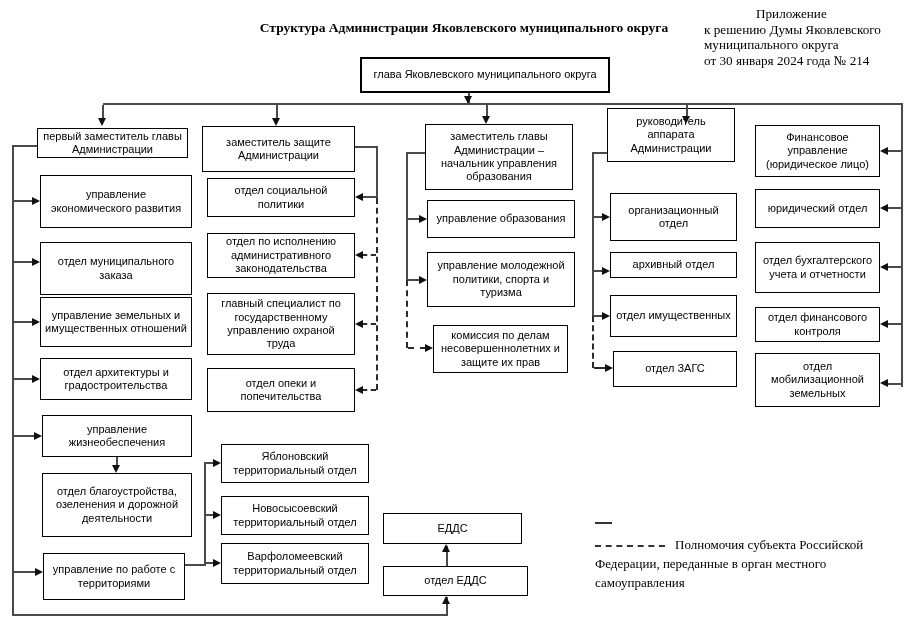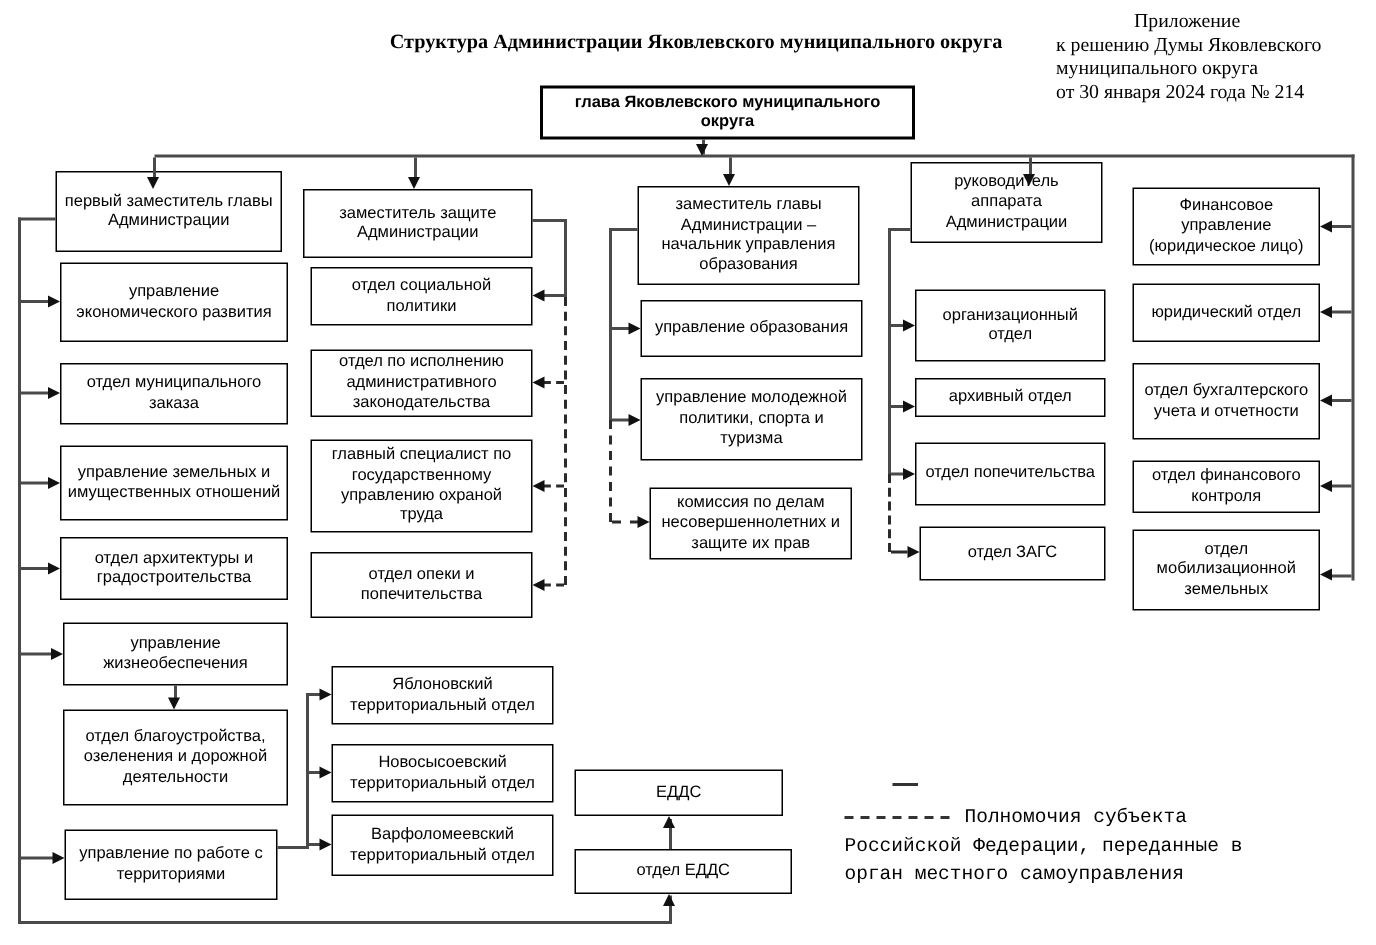--- a/index.html
+++ b/index.html
@@ -6,75 +6,75 @@
   .canvas{position:relative;width:917px;height:630px;background:#fff;overflow:hidden;
           font-family:"Liberation Sans",sans-serif;color:#000;}
   .title{position:absolute;left:154px;top:20px;width:620px;text-align:center;
          font-family:"Liberation Serif",serif;font-weight:bold;font-size:13.5px;}
   .appendix{position:absolute;left:704px;top:6px;width:210px;
             font-family:"Liberation Serif",serif;font-size:13.2px;line-height:15.5px;}
   .appendix .l1{padding-left:52px;}
   .box{position:absolute;box-sizing:border-box;border:1px solid #000;background:#fff;
        display:flex;align-items:center;justify-content:center;text-align:center;
        font-size:11px;line-height:1.22;padding:2px 4px;}
-  .box.root{border-width:2px;font-weight:bold;}
+  .box.root{border-width:2px;}
   .hl{position:absolute;height:2px;background:#4a4a4a;}
   .vl{position:absolute;width:2px;background:#4a4a4a;}
   .hd{position:absolute;height:0;border-top:2px dashed #2b2b2b;}
   .vd{position:absolute;width:0;border-left:2px dashed #2b2b2b;}
   .arr{position:absolute;width:0;height:0;}
   .arr-d{border-left:4px solid transparent;border-right:4px solid transparent;border-top:8px solid #111;}
   .arr-u{border-left:4px solid transparent;border-right:4px solid transparent;border-bottom:8px solid #111;}
   .arr-r{border-top:4px solid transparent;border-bottom:4px solid transparent;border-left:8px solid #111;}
   .arr-l{border-top:4px solid transparent;border-bottom:4px solid transparent;border-right:8px solid #111;}
   .lg-solid{position:absolute;left:595px;top:522px;width:17px;height:2px;background:#333;}
-  .legend-text{position:absolute;left:563px;top:536px;width:300px;
-               font-family:Liberation Mono, monospace;font-size:13px;line-height:1.45;}
+  .legend-text{position:absolute;left:595px;top:536px;width:300px;
+               font-family:Liberation Serif, serif;font-size:13px;line-height:1.45;}
   .lg-dash{display:inline-block;width:70px;border-top:2px dashed #333;margin-right:10px;vertical-align:middle;}
 </style>
 </head>
 <body>
 
 <div class="canvas">
 
   <div class="title">Структура Администрации Яковлевского муниципального округа</div>
 
   <div class="appendix">
     <div class="l1">Приложение</div>
     <div>к решению Думы Яковлевского</div>
     <div>муниципального округа</div>
     <div>от 30 января 2024 года № 214</div>
   </div>
 
   <div class="box root" style="left:360px;top:57px;width:250px;height:36px">глава Яковлевского муниципального округа</div>
 
-  <div class="box" style="left:37px;top:114px;width:151px;height:54px">первый заместитель главы Администрации</div>
+  <div class="box" style="left:37px;top:128px;width:151px;height:30px">первый заместитель главы Администрации</div>
   <div class="box" style="left:40px;top:175px;width:152px;height:53px">управление экономического развития</div>
-  <div class="box" style="left:40px;top:242px;width:152px;height:41px">отдел муниципального заказа</div>
+  <div class="box" style="left:40px;top:242px;width:152px;height:53px">отдел муниципального заказа</div>
   <div class="box" style="left:40px;top:297px;width:152px;height:50px">управление земельных и имущественных отношений</div>
   <div class="box" style="left:42px;top:415px;width:150px;height:42px">управление жизнеобеспечения</div>
   <div class="box" style="left:40px;top:358px;width:152px;height:42px">отдел архитектуры и градостроительства</div>
   <div class="box" style="left:42px;top:473px;width:150px;height:64px">отдел благоустройства, озеленения и дорожной деятельности</div>
   <div class="box" style="left:43px;top:553px;width:142px;height:47px">управление по работе с территориями</div>
 
   <div class="box" style="left:202px;top:126px;width:153px;height:46px">заместитель защите Администрации</div>
   <div class="box" style="left:207px;top:178px;width:148px;height:39px">отдел социальной политики</div>
   <div class="box" style="left:207px;top:233px;width:148px;height:45px">отдел по исполнению административного законодательства</div>
   <div class="box" style="left:207px;top:293px;width:148px;height:62px">главный специалист по государственному управлению охраной труда</div>
   <div class="box" style="left:207px;top:368px;width:148px;height:44px">отдел опеки и попечительства</div>
 
   <div class="box" style="left:425px;top:124px;width:148px;height:66px">заместитель главы Администрации – начальник управления образования</div>
   <div class="box" style="left:427px;top:200px;width:148px;height:38px">управление образования</div>
   <div class="box" style="left:427px;top:252px;width:148px;height:55px">управление молодежной политики, спорта и туризма</div>
   <div class="box" style="left:433px;top:325px;width:135px;height:48px">комиссия по делам несовершеннолетних и защите их прав</div>
 
   <div class="box" style="left:607px;top:108px;width:128px;height:54px">руководитель аппарата Администрации</div>
   <div class="box" style="left:610px;top:193px;width:127px;height:48px">организационный отдел</div>
   <div class="box" style="left:610px;top:252px;width:127px;height:26px">архивный отдел</div>
-  <div class="box" style="left:610px;top:295px;width:127px;height:42px">отдел попечительства</div>
+  <div class="box" style="left:610px;top:295px;width:127px;height:42px">отдел имущественных</div>
   <div class="box" style="left:613px;top:351px;width:124px;height:36px">отдел ЗАГС</div>
 
   <div class="box" style="left:755px;top:125px;width:125px;height:52px">Финансовое управление (юридическое лицо)</div>
   <div class="box" style="left:755px;top:189px;width:125px;height:39px">юридический отдел</div>
   <div class="box" style="left:755px;top:242px;width:125px;height:51px">отдел бухгалтерского учета и отчетности</div>
   <div class="box" style="left:755px;top:307px;width:125px;height:35px">отдел финансового контроля</div>
   <div class="box" style="left:755px;top:353px;width:125px;height:54px">отдел мобилизационной земельных</div>
 
   <div class="box" style="left:221px;top:444px;width:148px;height:39px">Яблоновский территориальный отдел</div>
   <div class="box" style="left:221px;top:496px;width:148px;height:39px">Новосысоевский территориальный отдел</div>

